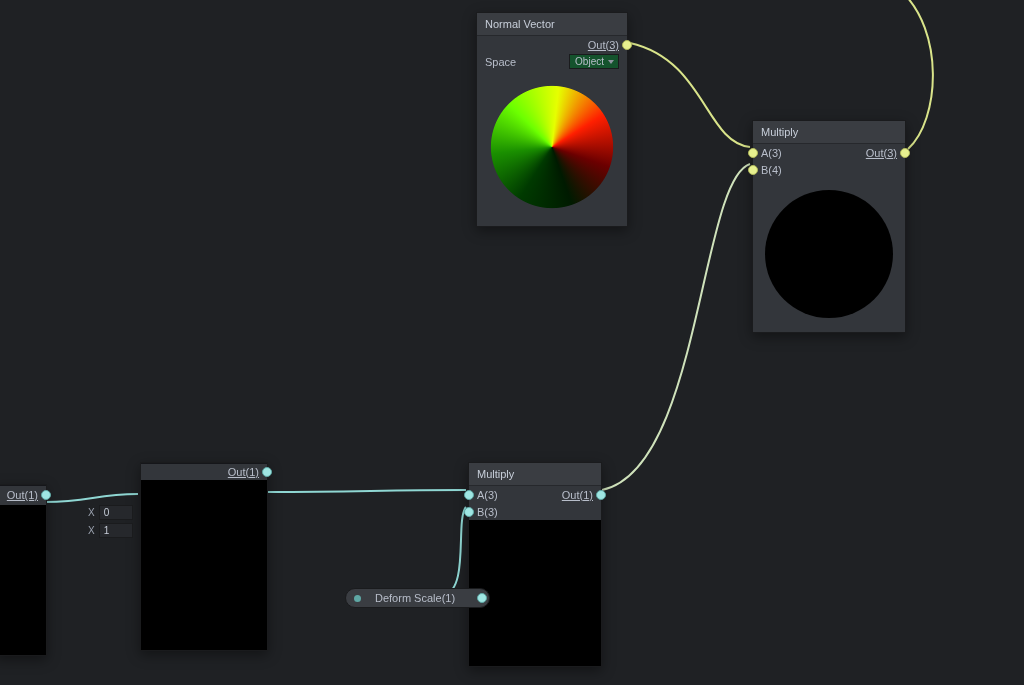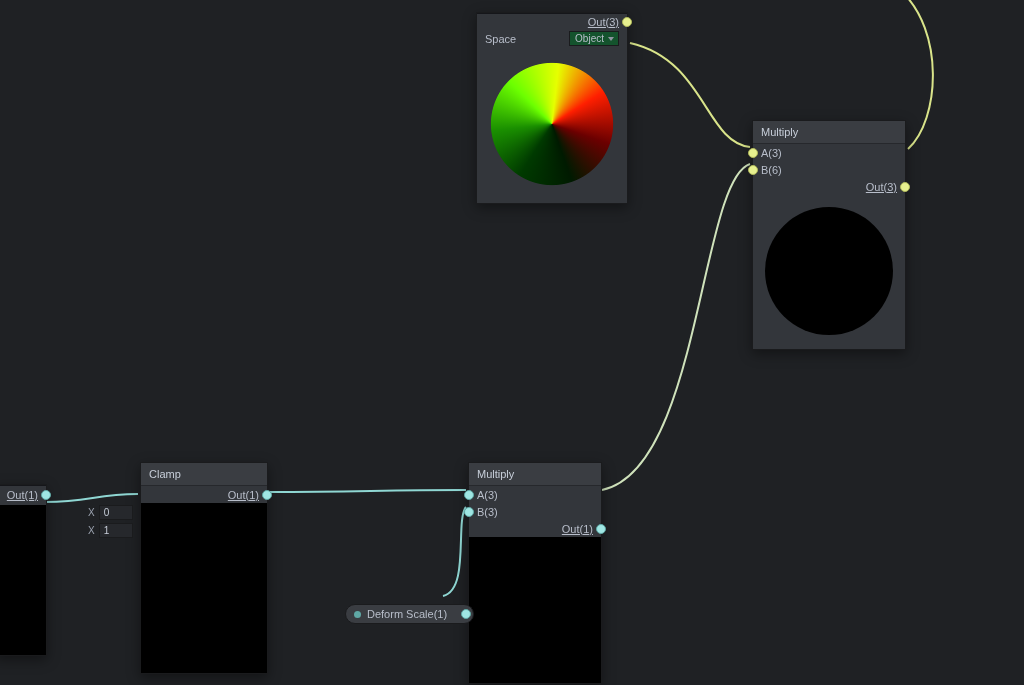--- a/index.html
+++ b/index.html
@@ -5,21 +5,21 @@
   html,body{margin:0;padding:0;width:1024px;height:685px;background:#1f2124;overflow:hidden;font-family:Arial,Helvetica,sans-serif;font-size:11px;color:#b8beca;}
   .graph{position:relative;width:1024px;height:685px;}
   svg.wires{position:absolute;inset:0;width:1024px;height:685px;pointer-events:none;}
 
   .node{position:absolute;background:#33363b;border:1px solid #1a1b1d;box-shadow:0 1px 0 #15161a inset,0 4px 12px rgba(0,0,0,.4);}
   .node .title{background:#3a3d42;color:#c7ced9;padding:4px 8px;line-height:14px;border-bottom:1px solid #26282c;}
   .row{display:flex;align-items:center;height:17px;padding:0 8px;position:relative;}
   .rowL{justify-content:flex-start;}
   .rowR{justify-content:flex-end;text-decoration:underline;}
   .rowS{justify-content:space-between;}
-  .bodyrows{display:flex;flex-direction:column;}
+  .bodyrows{display:flex;}
   .colL{flex:1;}
   .colR{flex:1;}
   .preview-wrap{padding:6px;background:#33363b;}
   .preview{width:100%;background:#000;}
 
   .port{position:absolute;width:8px;height:8px;border-radius:50%;top:50%;transform:translateY(-50%);}
   .port.in{left:-5px;}
   .port.out{right:-5px;}
   .p-vec3{background:#e7f08f;border:1px solid #afb85a;}
   .p-float{background:#9fe6e3;border:1px solid #5fa8a5;}
@@ -58,20 +58,21 @@
   <path d="M 602 490 C 700 470, 700 180, 750 164" stroke="#cfe2bb" stroke-width="2" fill="none"></path>
 
   <path d="M 45 502 C 90 502, 95 494, 138 494" stroke="#8fd7d3" stroke-width="2" fill="none"></path>
 
   <path d="M 268 492 C 360 492, 380 490, 466 490" stroke="#8fd7d3" stroke-width="2" fill="none"></path>
 
   <path d="M 443 596 C 470 590, 455 520, 466 507" stroke="#8fd7d3" stroke-width="2" fill="none"></path>
 </svg>
 
 <div class="node" style="left:476px;top:12px;width:150px;">
+  <div class="title">Normal Vector</div>
   <div class="row rowR">
     <span>Out(3)</span>
     <span class="port out p-vec3"></span>
   </div>
   <div class="row rowS">
     <span>Space</span>
     <span class="sel"><span>Object</span></span>
   </div>
   <div class="preview-wrap">
     <div class="normal-prev"></div>
@@ -81,37 +82,36 @@
 <div class="node" style="left:752px;top:120px;width:152px;">
   <div class="title">Multiply</div>
   <div class="bodyrows">
     <div class="colL">
       <div class="row rowL">
         <span class="port in p-vec3"></span>
         <span>A(3)</span>
       </div>
       <div class="row rowL">
         <span class="port in p-vec3"></span>
-        <span>B(6)</span>
+        <span>B(4)</span>
       </div>
     </div>
     <div class="colR">
       <div class="row rowR">
         <span>Out(3)</span>
         <span class="port out p-vec3"></span>
       </div>
     </div>
   </div>
   <div class="preview-wrap">
     <div class="mult-prev"></div>
   </div>
 </div>
 
 <div class="node" style="left:140px;top:462px;width:126px;">
-  <div class="title">Clamp</div>
   <div class="bodyrows">
     <div class="colR">
       <div class="row rowR">
         <span>Out(1)</span>
         <span class="port out p-float"></span>
       </div>
     </div>
   </div>
   <div class="preview" style="height:170px;"></div>
 </div>
@@ -151,19 +151,19 @@
 </div>
 
 <div class="node" style="left:-5px;top:484px;width:50px;">
   <div class="row rowR" style="height:20px;">
     <span>Out(1)</span>
     <span class="port out p-float"></span>
   </div>
   <div class="preview" style="height:150px;"></div>
 </div>
 
-<div class="chip" style="left:345px;top:604px;">
+<div class="chip" style="left:345px;top:588px;gap:8px;">
   <span class="dotL"></span>
   <span>Deform Scale(1)</span>
   <span class="port p-float" style="position:relative;right:-8px;"></span>
 </div>
 
 </div>
 
 </body></html>

